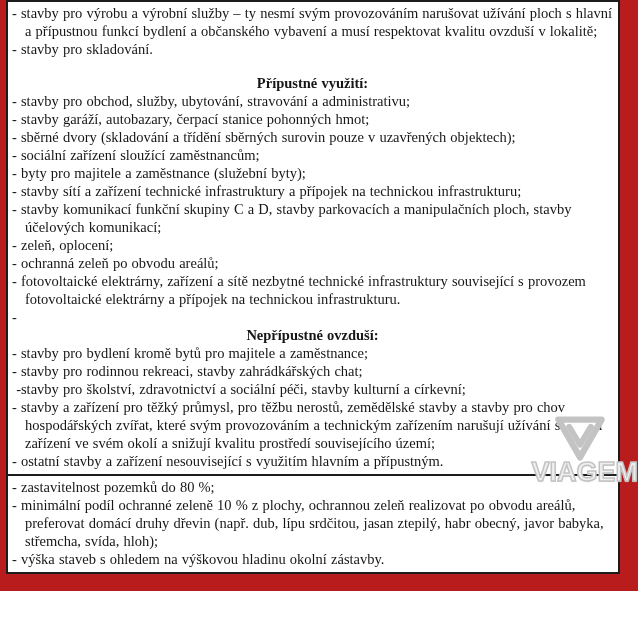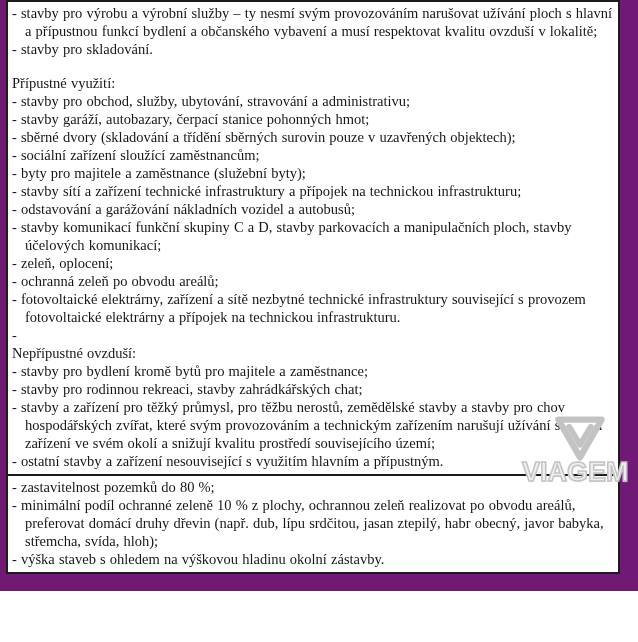--- a/index.html
+++ b/index.html
@@ -7,21 +7,21 @@
     padding: 0;
     width: 638px;
     height: 642px;
     background: #ffffff;
     overflow: hidden;
   }
   .page {
     position: relative;
     width: 638px;
     height: 591px;
-    background: #701a75;
+    background: #b91c1c;
     font-family: "Liberation Serif", serif;
   }
   .doc {
     position: absolute;
     left: 6px;
     top: 0;
     width: 614px;
     box-sizing: border-box;
     border: 2px solid #1c1c1c;
     background: #ffffff;
@@ -38,30 +38,31 @@
   .item {
     font-size: 14.5px;
     line-height: 18px;
     color: #161616;
     padding-left: 13px;
     text-indent: -13px;
     white-space: pre-wrap;
     word-spacing: 0.5px;
   }
   .heading {
-    font-weight: normal;
+    font-weight: bold;
     padding-left: 0;
     text-indent: 0;
+    text-align: center;
   }
   .watermark {
     position: absolute;
     left: 522px;
     top: 415px;
     width: 116px;
-    text-align: left;
+    text-align: right;
     pointer-events: none;
   }
   .wm-logo {
     display: block;
     margin: 0 auto;
     width: 54px;
     height: 47px;
   }
   .wm-text {
     margin-top: -2px;
@@ -87,31 +88,31 @@
           <div class="item">- stavby pro skladování.</div>
         </div>
         <div class="section">
           <div class="item heading">Přípustné využití:</div>
           <div class="item">- stavby pro obchod, služby, ubytování, stravování a administrativu;</div>
           <div class="item">- stavby garáží, autobazary, čerpací stanice pohonných hmot;</div>
           <div class="item">- sběrné dvory (skladování a třídění sběrných surovin pouze v uzavřených objektech);</div>
           <div class="item">- sociální zařízení sloužící zaměstnancům;</div>
           <div class="item">- byty pro majitele a zaměstnance (služební byty);</div>
           <div class="item">- stavby sítí a zařízení technické infrastruktury a přípojek na technickou infrastrukturu;</div>
-          <div class="item">- odstavování a garážování nákladních vozidel a autobusů;</div>
           <div class="item">- stavby komunikací funkční skupiny C a D, stavby parkovacích a manipulačních ploch, stavby účelových komunikací;</div>
           <div class="item">- zeleň, oplocení;</div>
           <div class="item">- ochranná zeleň po obvodu areálů;</div>
           <div class="item">- fotovoltaické elektrárny, zařízení a sítě nezbytné technické infrastruktury související s provozem fotovoltaické elektrárny a přípojek na technickou infrastrukturu.</div>
           <div class="item">-</div>
         </div>
         <div class="section">
           <div class="item heading">Nepřípustné ovzduší:</div>
           <div class="item">- stavby pro bydlení kromě bytů pro majitele a zaměstnance;</div>
           <div class="item">- stavby pro rodinnou rekreaci, stavby zahrádkářských chat;</div>
+          <div class="item"> -stavby pro školství, zdravotnictví a sociální péči, stavby kulturní a církevní;</div>
           <div class="item">- stavby a zařízení pro těžký průmysl, pro těžbu nerostů, zemědělské stavby a stavby pro chov hospodářských zvířat, které svým provozováním a technickým zařízením narušují užívání staveb a zařízení ve svém okolí a snižují kvalitu prostředí souvisejícího území;</div>
           <div class="item">- ostatní stavby a zařízení nesouvisející s využitím hlavním a přípustným.</div>
         </div>
       </div>
       <div class="row">
         <div class="section">
           <div class="item">- zastavitelnost pozemků do 80 %;</div>
           <div class="item">- minimální podíl ochranné zeleně 10 % z plochy, ochrannou zeleň realizovat po obvodu areálů, preferovat domácí druhy dřevin (např. dub, lípu srdčitou, jasan ztepilý, habr obecný, javor babyka, střemcha, svída, hloh);</div>
           <div class="item">- výška staveb s ohledem na výškovou hladinu okolní zástavby.</div>
         </div>

